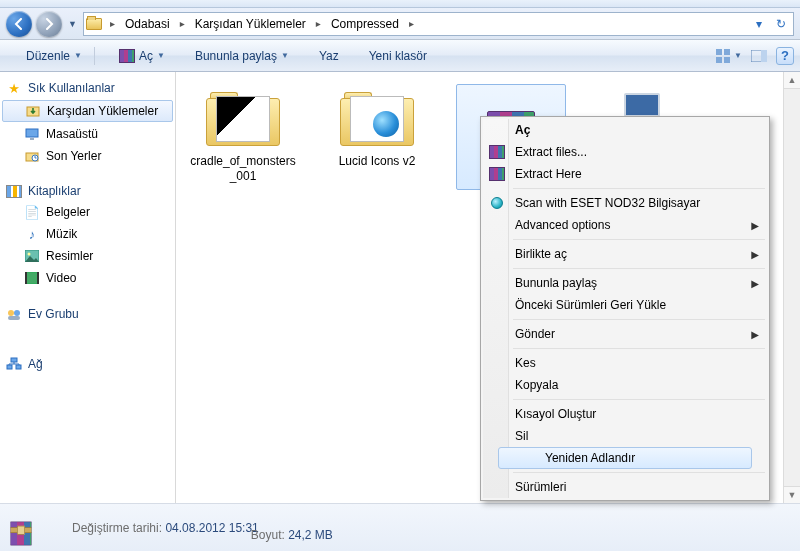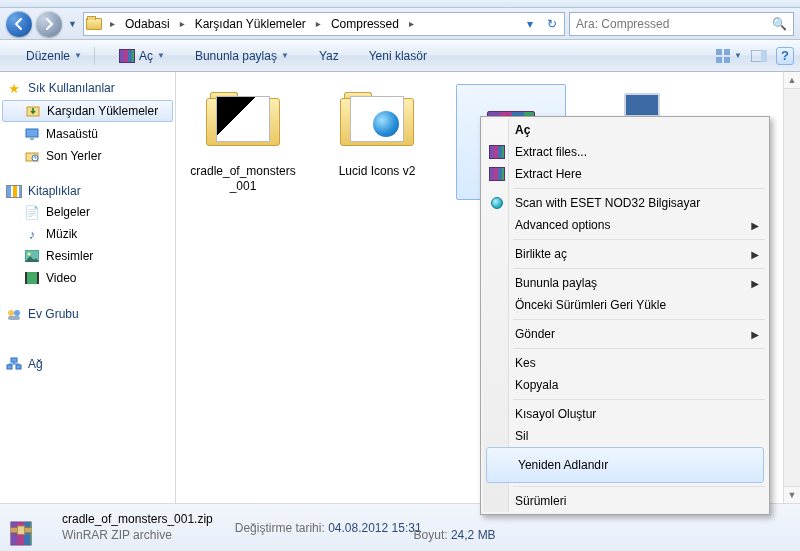--- a/index.html
+++ b/index.html
@@ -104,21 +104,21 @@
   .lib { width:16px; height:13px; background:linear-gradient(90deg,#6aa6e8 0 4px,#fff 4px 6px,#f7b500 6px 10px,#fff 10px 12px,#6aa6e8 12px 16px); border:1px solid #888;}
 
   
   .content-wrap { flex:1; position:relative; background:#fff; overflow:hidden; }
   .content {
     display:flex; flex-wrap:wrap; align-content:flex-start;
     padding:12px; gap:18px 24px;
   }
   .file-item {
     width:110px; display:flex; flex-direction:column; align-items:center;
-    text-align:center; gap:18px; padding:6px 2px;
+    text-align:center; gap:8px; padding:6px 2px;
   }
   .file-item.selected {
     background:linear-gradient(#eef6ff,#d7eaff);
     border:1px solid #8fb8e8; border-radius:2px;
   }
   .file-label { font-size:12px; line-height:1.25; word-break:break-word; }
 
   .big-folder {
     width:74px; height:56px; position:relative;
   }
@@ -219,21 +219,21 @@
   .ctx-item {
     position:relative; display:flex; align-items:center;
     height:22px; padding-left:32px; padding-right:22px;
     color:#000;
   }
   .ctx-item.bold { font-weight:bold; }
   .ctx-item .sub { position:absolute; right:8px; font-size:10px; color:#333;}
   .ctx-item:hover, .ctx-item.highlight {
     background:linear-gradient(#eef6ff,#d7eaff);
     border:1px solid #a9c7ea; border-radius:3px;
-    margin:0 3px; padding-left:31px; padding-right:21px; height:36px;
+    margin:0 15px; padding-left:46px; padding-right:21px; height:22px;
   }
   .ctx-sep { height:1px; background:#e0e0e0; margin:3px 2px 3px 30px;}
   .ctx-ico { position:absolute; left:5px; width:18px; height:18px; display:flex; align-items:center; justify-content:center;}
   .mini-books {
     width:16px; height:14px;
     background:linear-gradient(90deg,#7d4fae 0 4px,#b03f8f 4px 8px,#3f74b0 8px 12px,#3fa06b 12px 16px);
     border:1px solid #55306e;
   }
   .eset-dot { width:12px; height:12px; border-radius:50%;
     background:radial-gradient(circle at 35% 35%, #b8f0ff, #2bb4c6 60%, #0a7f90);
@@ -265,24 +265,20 @@
     <span class="crumb-btn">Karşıdan Yüklemeler</span>
     <span class="crumb-sep">▸</span>
     <span class="crumb-btn">Compressed</span>
     <span class="crumb-sep">▸</span>
     <div class="addr-icons">
       <span class="addr-icn">▾</span>
       <span class="addr-icn">↻</span>
     </div>
   </div>
 
-  <div class="searchbox">
-    <span>Ara: Compressed</span>
-    <span class="search-icn" style="margin-left:auto">🔍</span>
-  </div>
 </div>
 
 <div class="toolbar">
   <div class="tb-item">
     <span>Düzenle</span>
       <span class="tb-drop">▼</span>
   </div>
   <div class="tb-sep"></div>
   <div class="tb-item">
     <span class="mini-books"></span>
@@ -459,24 +455,20 @@
   </div>
 </div>
 
 <div class="details">
   <div class="rar-ico mini-rar">
       <div class="books">
         <div class="strap"></div>
         <div class="buckle"></div>
       </div>
     </div>
-  <div class="details-txt">
-    <span class="details-name">cradle_of_monsters_001.zip</span>
-    <span class="details-type">WinRAR ZIP archive</span>
-  </div>
   <div class="details-meta">
     <span><span class="lbl">Değiştirme tarihi:</span>
       <span class="val">04.08.2012 15:31</span></span>
   </div>
   <div class="details-meta" style="flex-direction:column; gap:0; margin-left:-20px;">
     <span style="visibility:hidden">.</span>
     <span><span class="lbl">Boyut:</span>
       <span class="val">24,2 MB</span></span>
   </div>
 </div>

